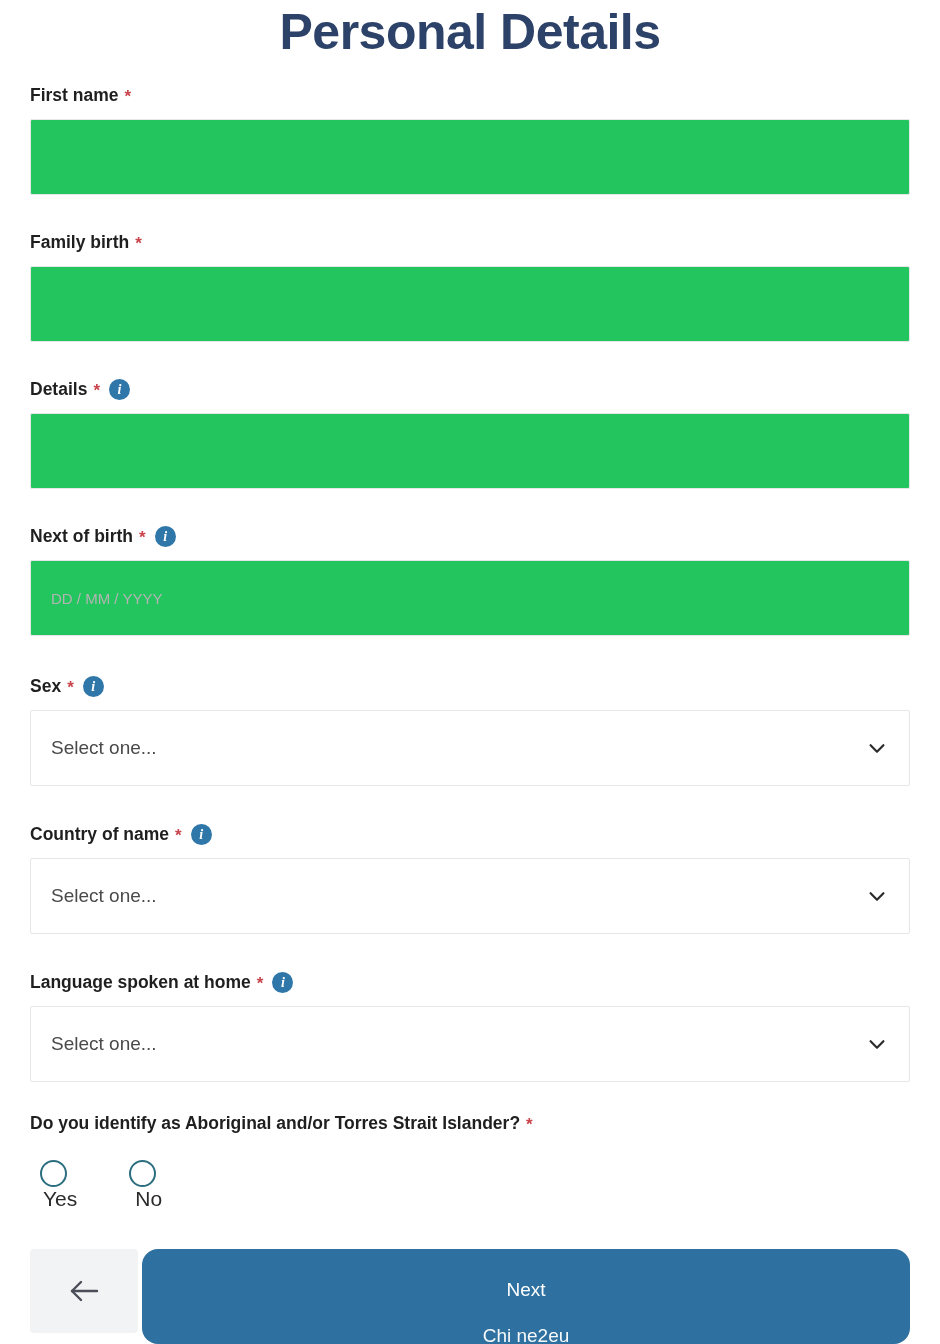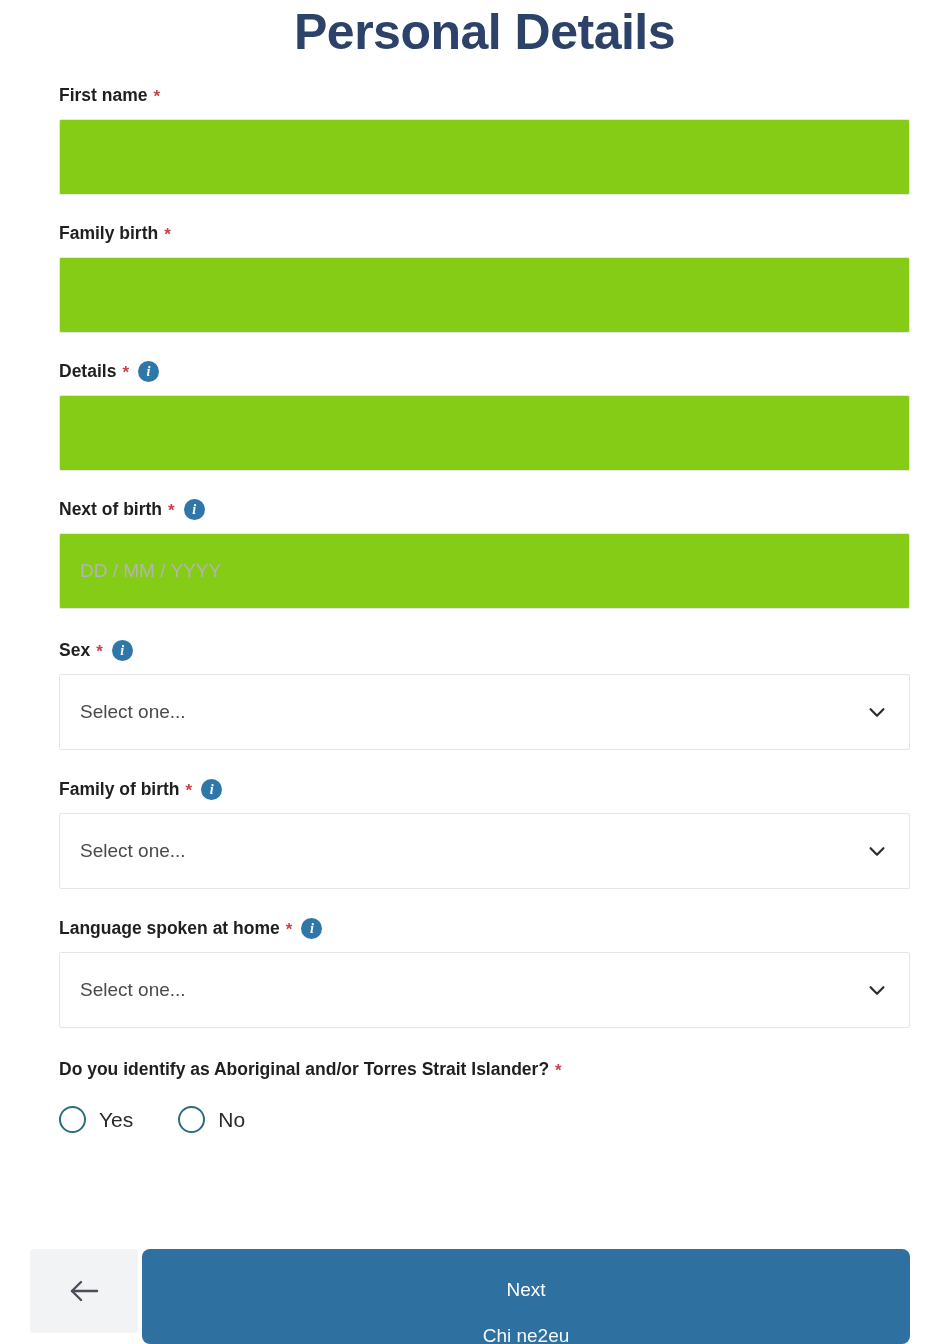--- a/index.html
+++ b/index.html
@@ -10,41 +10,40 @@
     background: #ffffff;
     font-family: "Liberation Sans", sans-serif;
     overflow: hidden;
   }
 
   .page {
     position: relative;
     width: 940px;
     height: 1344px;
     background: #ffffff;
-    padding-left: 29px;
   }
 
   
   .page-title {
     text-align: center;
     font-size: 50px;
     font-weight: bold;
     color: #2d4268;
     letter-spacing: -0.5px;
     line-height: 60px;
     padding-top: 2px;
   }
 
   
   .form-body {
     padding: 0 30px;
     margin-top: 22px;
   }
 
-  .field-group { margin-bottom: 3px; }
+  .field-group { margin-bottom: 12px; }
 
   .field-label {
     display: flex;
     align-items: center;
     font-size: 17.5px;
     font-weight: bold;
     color: #1f1f1f;
     line-height: 22px;
     margin-bottom: 13px;
   }
@@ -77,23 +76,23 @@
     flex: none;
     cursor: pointer;
   }
 
   .text-input {
     display: block;
     width: 100%;
     height: 76px;
     border: 1px solid #e6e6e6;
     border-radius: 2px;
-    background: #84cc16;
+    background: #22c55e;
     font-family: "Liberation Sans", sans-serif;
-    font-size: 19px;
+    font-size: 15px;
     color: #3a3a3a;
     padding: 0 20px;
     outline: none;
   }
   .text-input::placeholder { color: #b4b4b4; }
 
   .select-wrap {
     position: relative;
     width: 100%;
     height: 76px;
@@ -138,20 +137,21 @@
   .radio-row {
     display: flex;
     align-items: center;
     margin-top: 26px;
   }
   .radio-option {
     display: flex;
     align-items: center;
     margin-right: 45px;
     cursor: pointer;
+    flex-direction: column;
   }
   .radio-circle {
     width: 27px;
     height: 27px;
     border-radius: 50%;
     border: 2px solid #2c6e7f;
     background: #ffffff;
     flex: none;
   }
   .radio-text {
@@ -182,21 +182,21 @@
     cursor: pointer;
     flex: none;
   }
 
   .next-button {
     flex: 1;
     margin-left: 4px;
     min-height: 84px;
     background: #2e709f;
     border: none;
-    border-radius: 8px;
+    border-radius: 16px;
     color: #ffffff;
     font-family: "Liberation Sans", sans-serif;
     font-size: 19px;
     padding-top: 30px;
     cursor: pointer;
     display: block;
     text-align: center;
     overflow: hidden;
     height: 95px;
   }
@@ -272,21 +272,21 @@
         <svg class="chevron" viewBox="0 0 24 24" fill="none" stroke="#2b2b2b" stroke-width="2.4" stroke-linecap="round" stroke-linejoin="round">
           <polyline points="5,9 12,16 19,9"></polyline>
         </svg>
       </div>
     </div>
 
     <div class="spacer-25"></div>
 
     <div class="field-group">
       <div class="field-label">
-        <span>Family of birth</span>
+        <span>Country of name</span>
         <span class="req-star">*</span>
         <span class="info-icon">i</span>
       </div>
       <div class="select-wrap">
         <div class="select-box">
           <span>Select one...</span>
         </div>
         <svg class="chevron" viewBox="0 0 24 24" fill="none" stroke="#2b2b2b" stroke-width="2.4" stroke-linecap="round" stroke-linejoin="round">
           <polyline points="5,9 12,16 19,9"></polyline>
         </svg>

